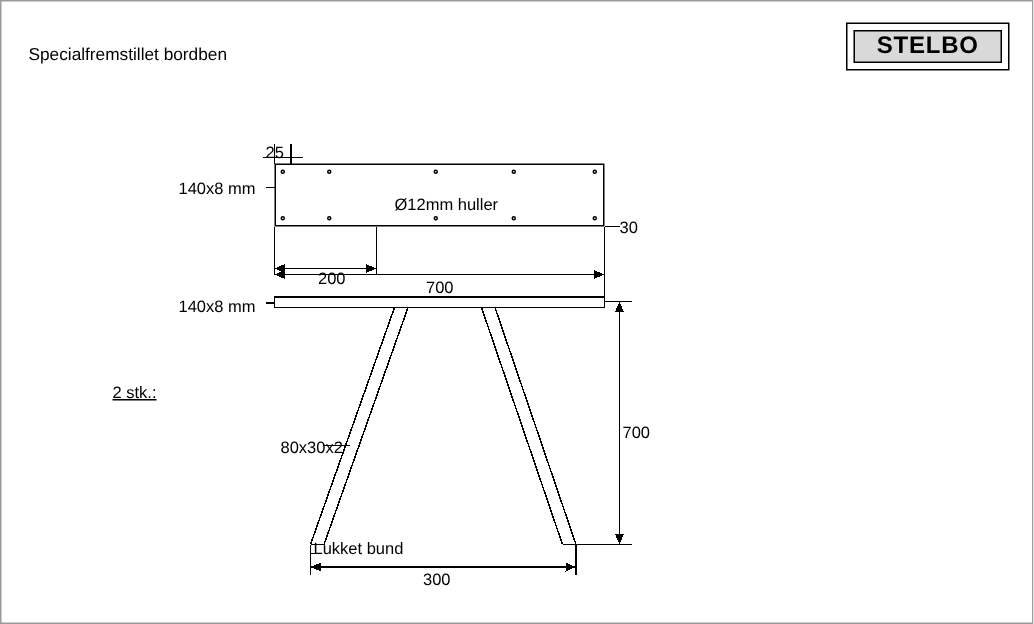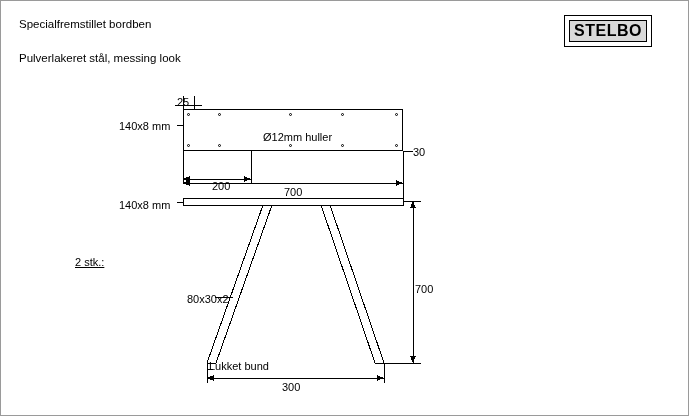--- a/index.html
+++ b/index.html
@@ -20,29 +20,29 @@
     overflow: hidden;
   }
   .txt {
     position: absolute;
     font-family: "Liberation Sans", sans-serif;
     font-size: 11px;
     color: #000000;
     white-space: nowrap;
     line-height: 1;
   }
-  .title1 { left: 18px; top: 18px; font-size: 11.5px; }
+  .title1 { left: 18px; top: 31px; font-size: 11.5px; }
   .title2 { left: 18px; top: 52px; font-size: 11.5px; }
 
   
   #logo {
     position: absolute;
     left: 563px;
     top: 14px;
-    width: 88px;
+    width: 109px;
     height: 32px;
     border: 1px solid #000000;
     background: #ffffff;
     box-sizing: border-box;
   }
   #logo-inner {
     position: absolute;
     left: 4px;
     top: 4px;
     right: 4px;
@@ -86,21 +86,20 @@
     height: 416px;
     overflow: visible;
   }
 </style>
 </head>
 <body>
 
 <div id="page">
 
   <div class="txt title1">Specialfremstillet bordben</div>
-  <div class="txt title2">Pulverlakeret stål, messing look</div>
 
   <div id="logo">
     <div id="logo-inner">
       <div id="logo-text">STELBO</div>
     </div>
   </div>
 
   <div class="plate" style="left:182px; top:108px; width:220px; height:42px;"></div>
 
   <div class="hole" style="left:186px; top:112px;"></div>

